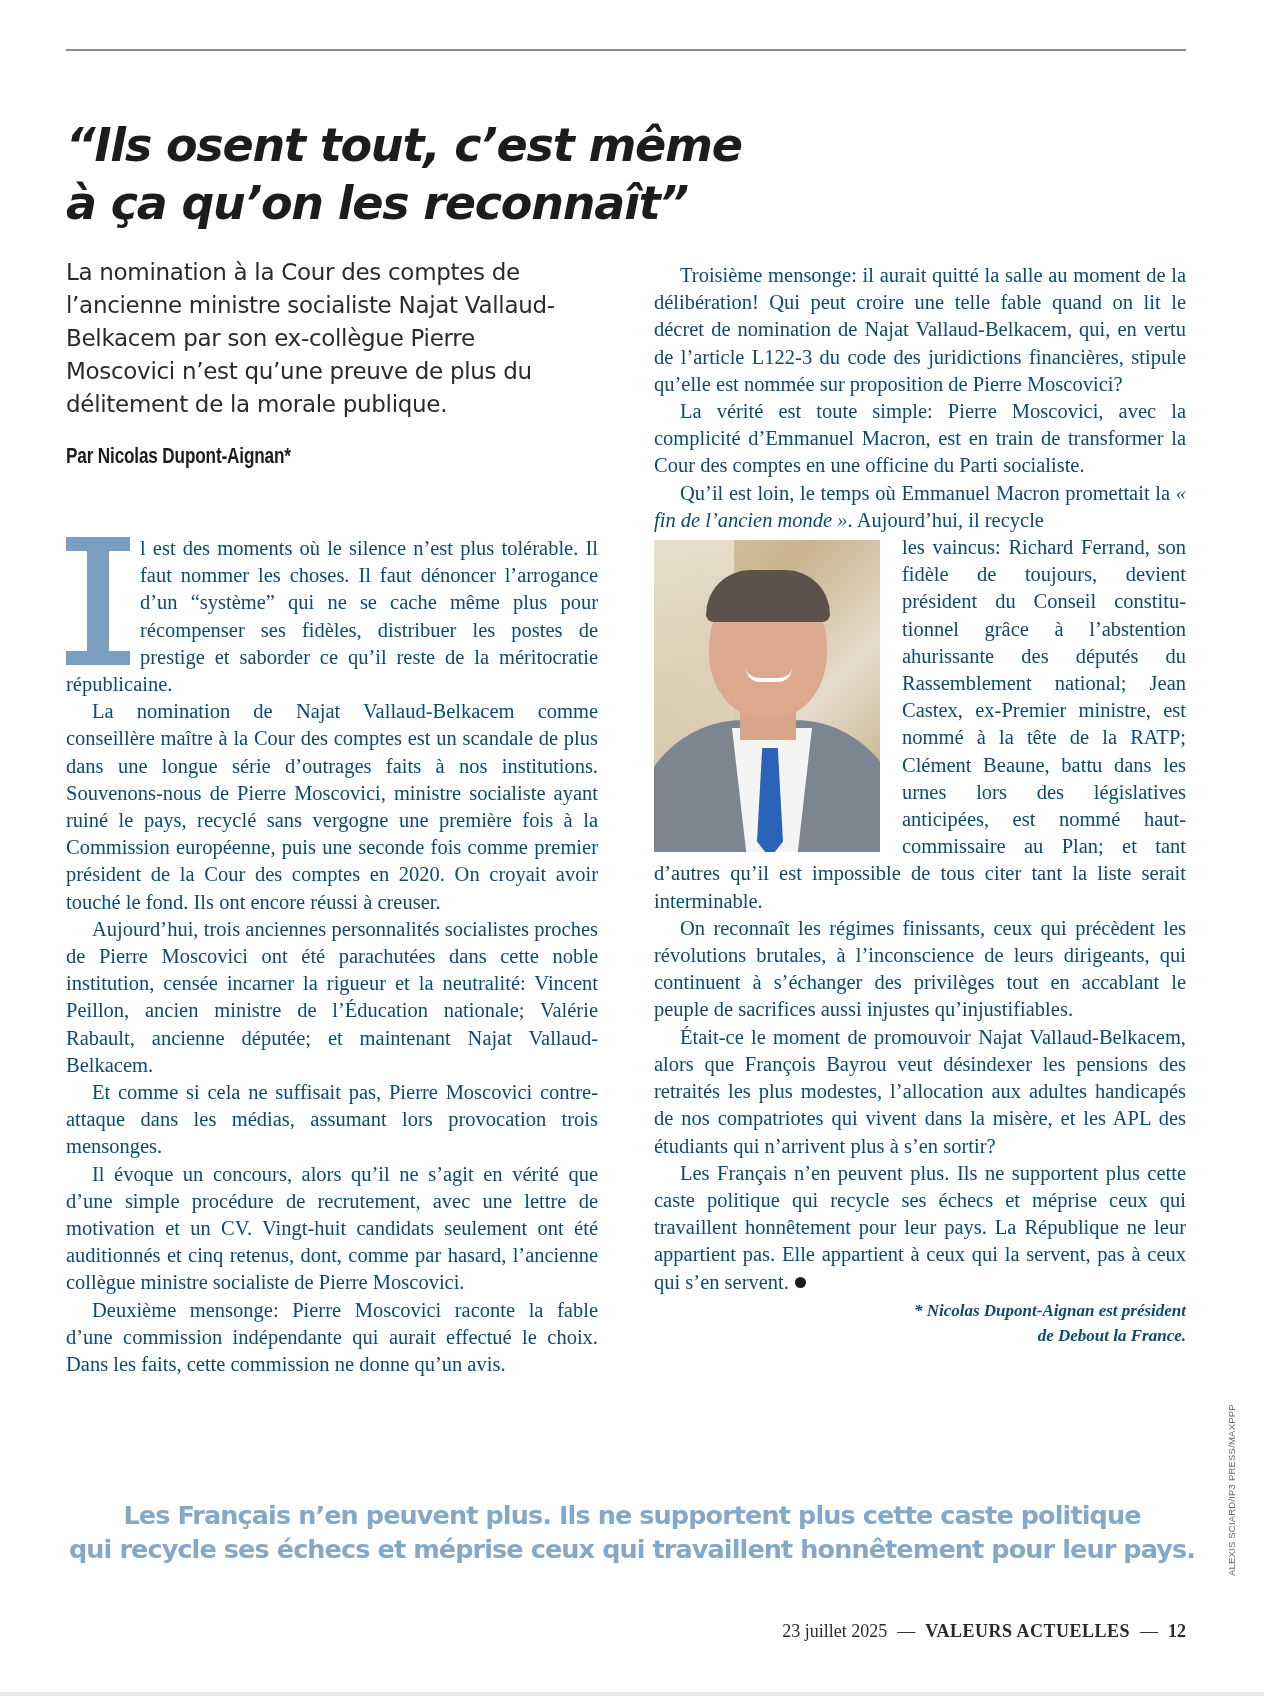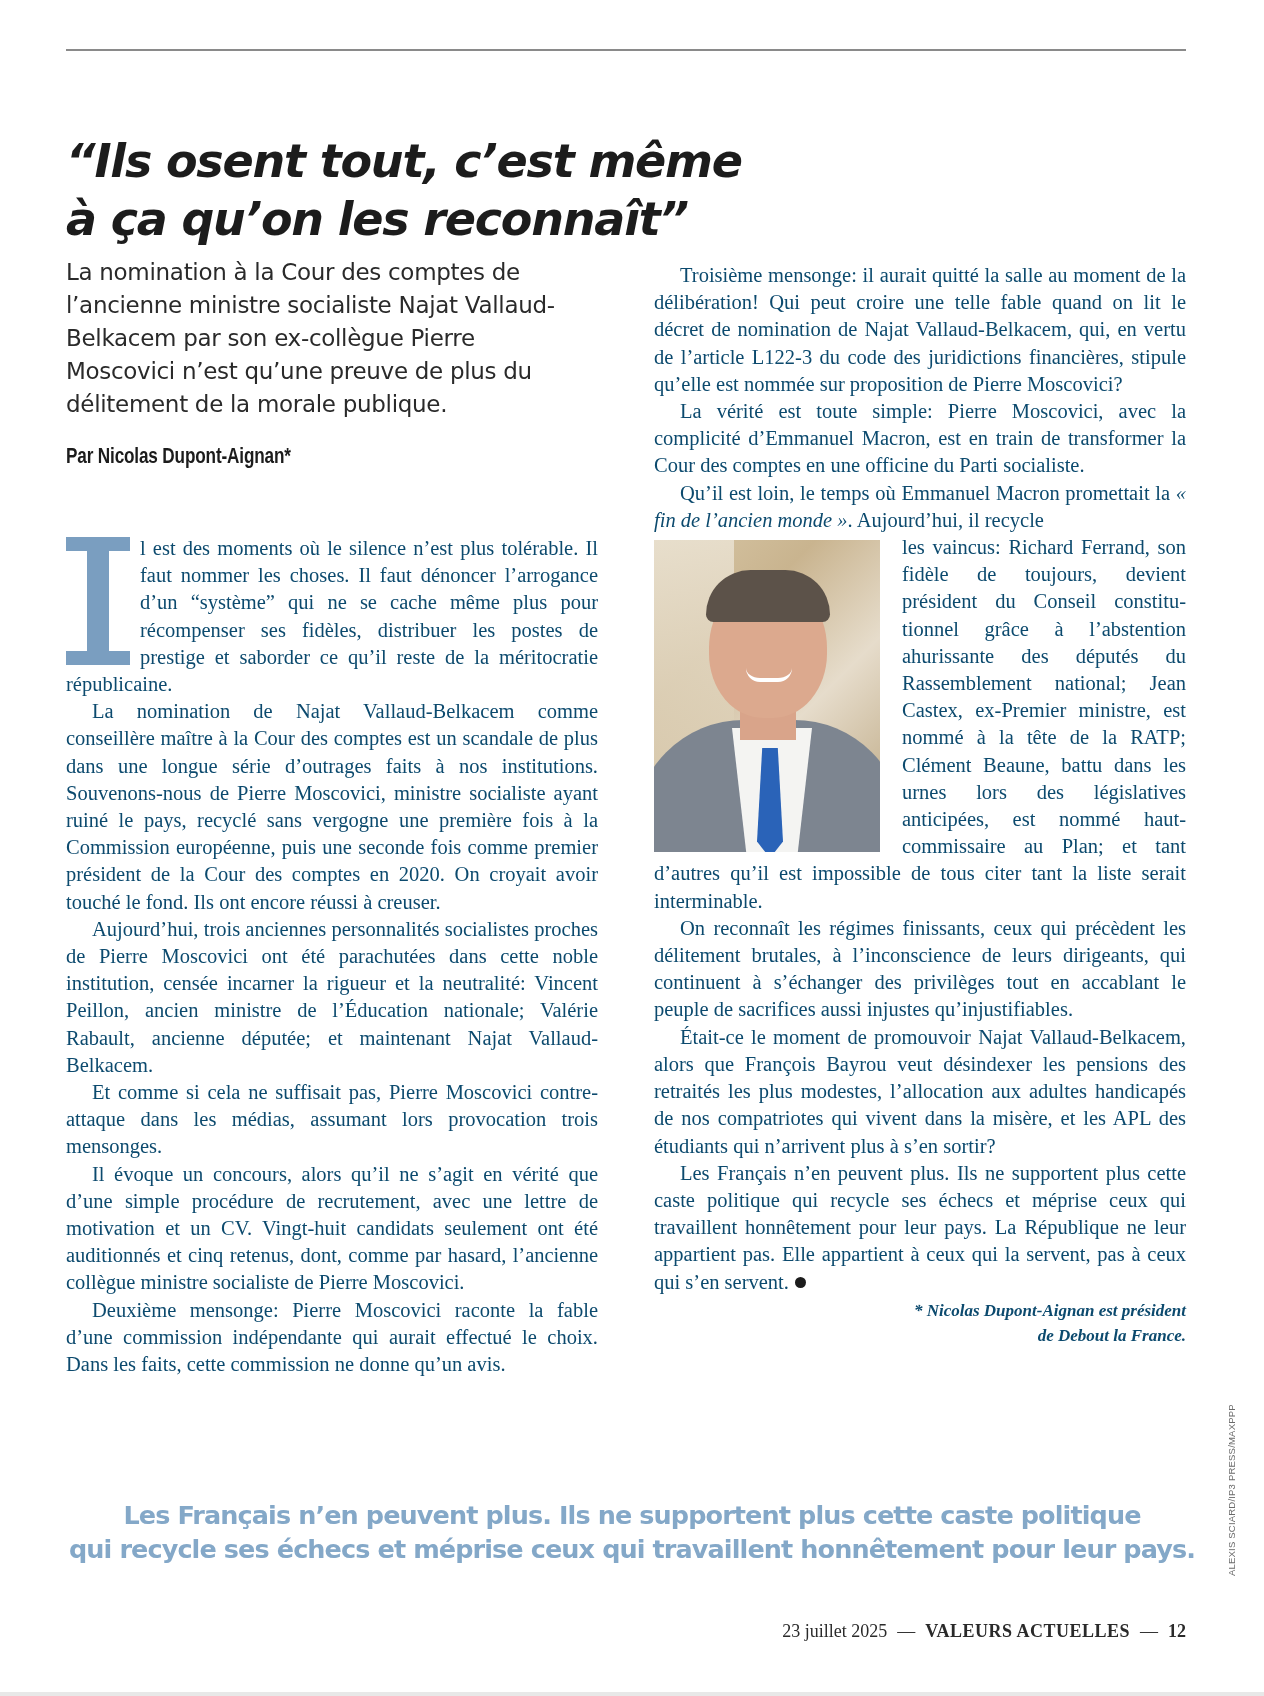--- a/index.html
+++ b/index.html
@@ -1,18 +1,18 @@
 <!DOCTYPE html>
 <html><head>
 <meta charset="utf-8">
 <style>
   html, body { margin: 0; padding: 0; background: #ffffff; }
   body { width: 1264px; height: 1696px; position: relative; overflow: hidden; color: #231f20; }
   .top-rule { position: absolute; left: 66px; top: 49px; width: 1120px; height: 2px; background: #8a8a8a; }
-  .headline { position: absolute; left: 66px; top: 132px; margin: 0; font-family: "DejaVu Sans", sans-serif; font-weight: bold; font-style: italic; font-size: 46px; line-height: 58px; letter-spacing: -1.2px; color: #1c1c1c; }
+  .headline { position: absolute; left: 66px; top: 116px; margin: 0; font-family: "DejaVu Sans", sans-serif; font-weight: bold; font-style: italic; font-size: 46px; line-height: 58px; letter-spacing: -1.2px; color: #1c1c1c; }
   .headline span { display: block; }
   .standfirst { position: absolute; left: 66px; top: 256px; width: 520px; margin: 0; font-family: "DejaVu Sans", sans-serif; font-size: 23px; line-height: 33px; color: #2a2a2a; letter-spacing: -0.3px; }
   .byline { position: absolute; left: 66px; top: 441px; margin: 0; font-family: "Liberation Sans", sans-serif; font-weight: bold; font-size: 22px; line-height: 30px; color: #1c1c1c; transform: scaleX(0.78); transform-origin: left top; letter-spacing: -0.2px; }
   .col { position: absolute; font-family: "Liberation Serif", serif; font-size: 20.5px; line-height: 27.2px; color: #0c4a6e; text-align: justify; hyphens: manual; }
   .col p { margin: 0; text-indent: 26px; }
   .col p.noindent { text-indent: 0; }
   .col1 { left: 66px; top: 535px; width: 532px; }
   .col2 { left: 654px; top: 262px; width: 532px; }
   .dropcap { float: left; width: 64px; height: 128px; margin: 2px 10px 0 0; position: relative; }
   .dropcap .bar-top { position: absolute; left: 0; top: 0; width: 64px; height: 14px; background: #7a9ec0; }
@@ -78,21 +78,21 @@
       <span class="bg-l"></span>
       <span class="jacket"></span>
       <span class="shirt"></span>
       <span class="neck"></span>
       <span class="tie"></span>
       <span class="head"></span>
       <span class="hair"></span>
       <span class="smile"></span>
     </span><span>les vaincus: Richard Ferrand, son fidèle de toujours, devient président du Conseil constitu­tionnel grâce à l’abstention ahurissante des députés du Rassemblement national; Jean Castex, ex-Premier ministre, est nommé à la tête de la RATP; Clément Beaune, battu dans les urnes lors des législatives anticipées, est nommé haut-commissaire au Plan; et tant d’autres qu’il est impossible de tous citer tant la liste serait interminable.</span>
   </p>
-  <p>On reconnaît les régimes finissants, ceux qui pré­cèdent les délitement brutales, à l’inconscience de leurs dirigeants, qui continuent à s’échanger des privilèges tout en accablant le peuple de sacrifices aussi injustes qu’injustifiables.</p>
+  <p>On reconnaît les régimes finissants, ceux qui pré­cèdent les révolutions brutales, à l’inconscience de leurs dirigeants, qui continuent à s’échanger des privilèges tout en accablant le peuple de sacrifices aussi injustes qu’injustifiables.</p>
   <p>Était-ce le moment de promouvoir Najat Vallaud-Belkacem, alors que François Bayrou veut désindexer les pensions des retraités les plus modestes, l’allocation aux adultes handicapés de nos compatriotes qui vivent dans la misère, et les APL des étudiants qui n’arrivent plus à s’en sortir?</p>
   <p><span>Les Français n’en peuvent plus. Ils ne supportent plus cette caste politique qui recycle ses échecs et méprise ceux qui travaillent honnêtement pour leur pays. La République ne leur appartient pas. Elle appartient à ceux qui la servent, pas à ceux qui s’en servent.</span><span class="end-bullet"></span></p>
   <p class="footnote">
     <span>* Nicolas Dupont-Aignan est président</span><br>
     <span>de Debout la France.</span>
   </p>
 </div>
 
 <div class="credit">ALEXIS SCIARD/IP3 PRESS/MAXPPP</div>
 

